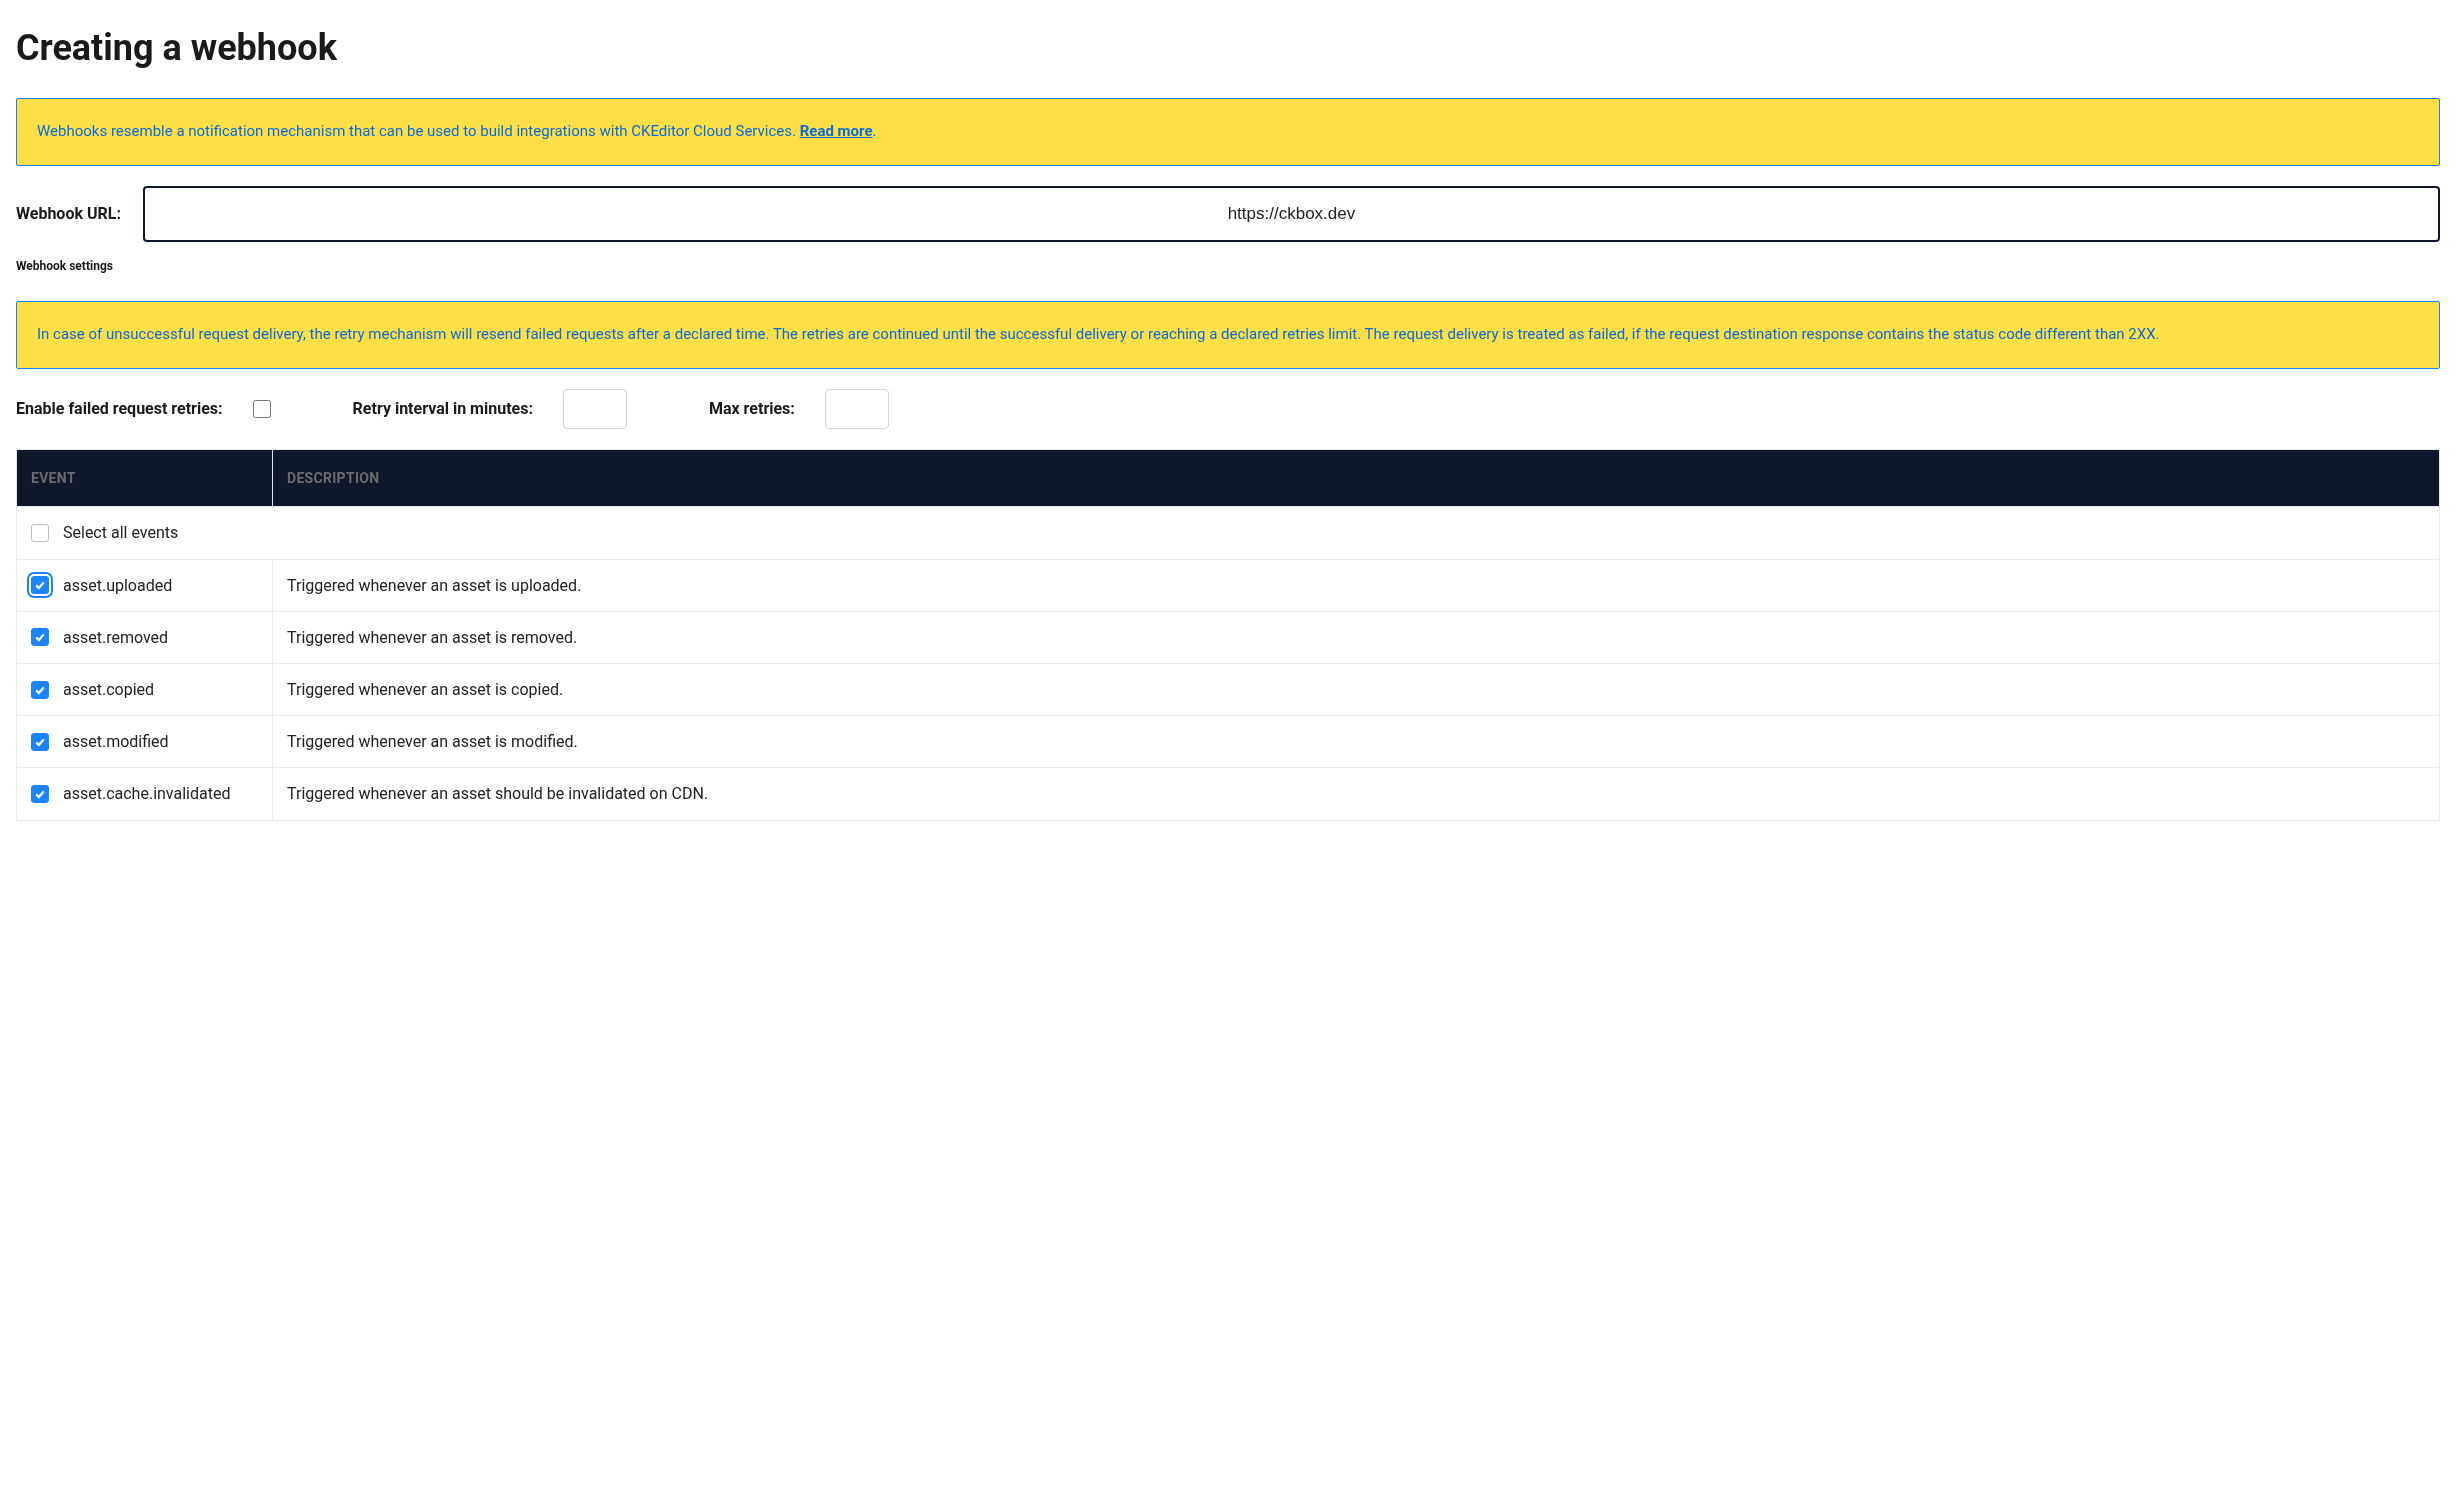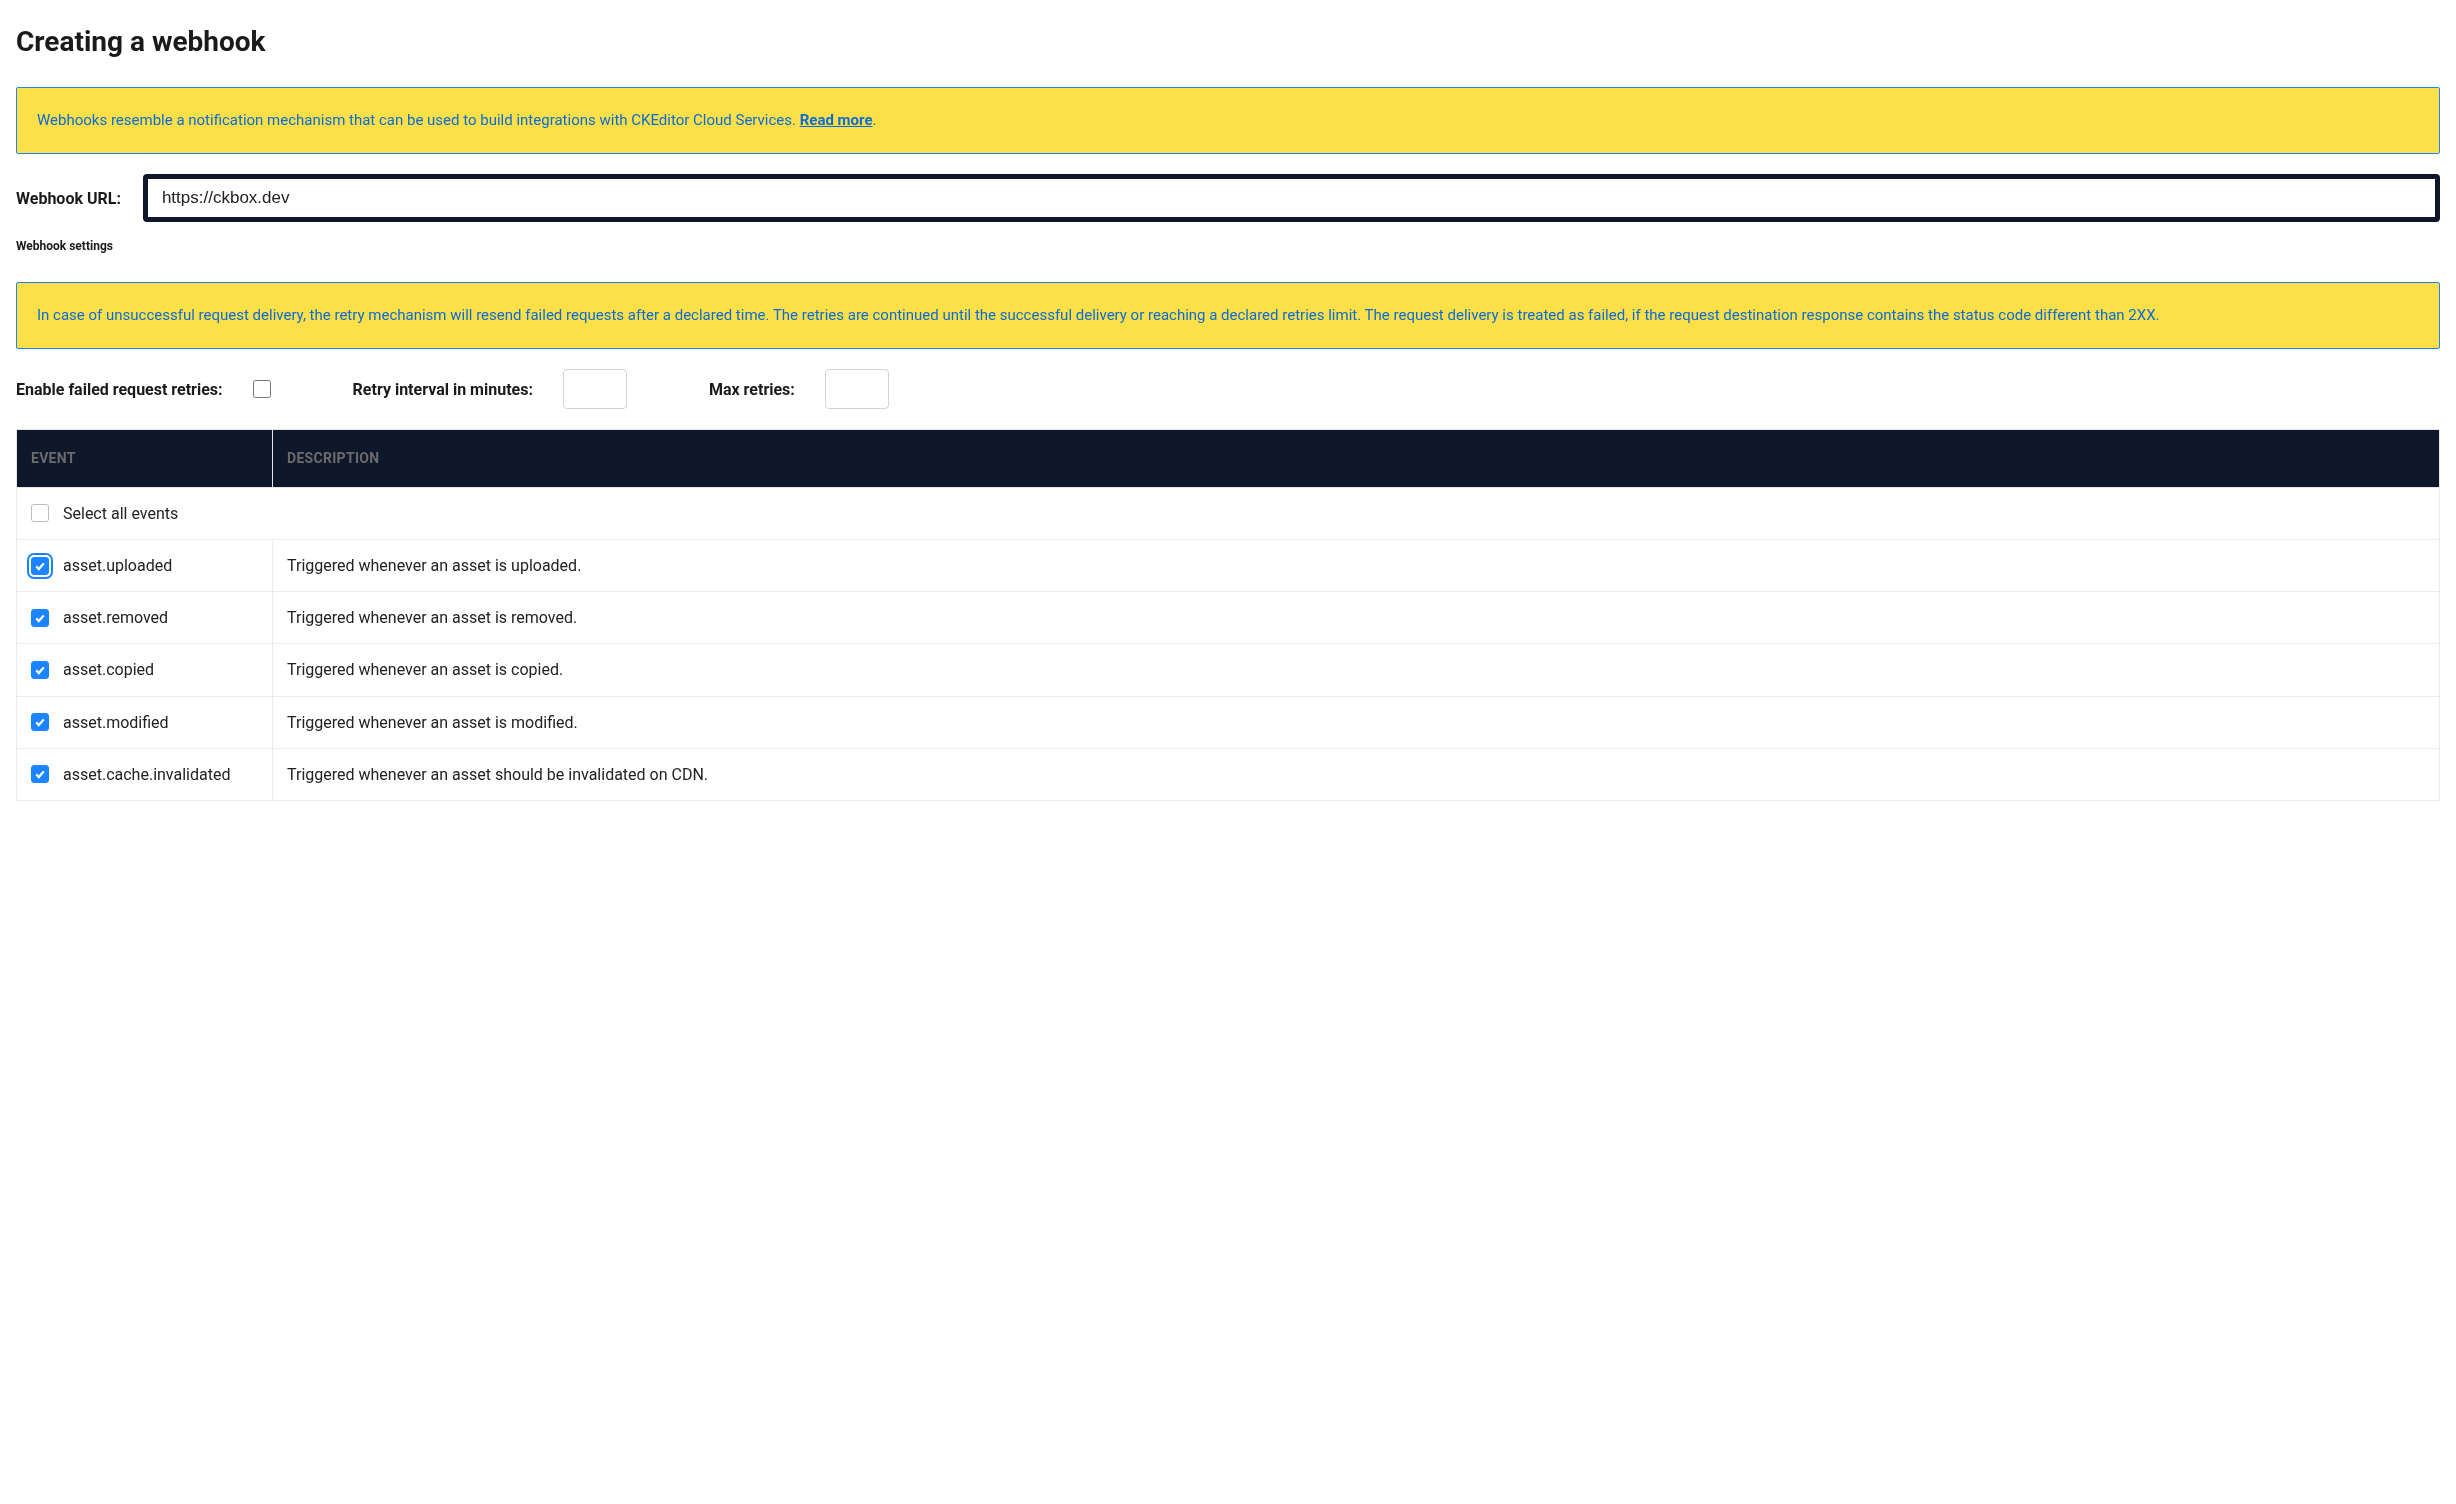--- a/index.html
+++ b/index.html
@@ -5,21 +5,21 @@
     * { box-sizing: border-box; margin: 0; padding: 0; }
     body {
       font-family: -apple-system, BlinkMacSystemFont, "Segoe UI", Roboto, Helvetica, Arial, sans-serif;
       background: #fff;
       color: #1a1a1a;
       padding: 16px;
       font-size: 16px;
       line-height: 1.45;
     }
     .page-title {
-      font-size: 28px;
+      font-size: 36px;
       font-weight: 700;
       margin-bottom: 24px;
       margin-top: 6px;
     }
     .info-box {
       border: 1px solid #1b84ff;
       background: #fde047;
       border-radius: 2px;
       padding: 22px 20px;
       margin-bottom: 20px;
@@ -37,27 +37,28 @@
       gap: 22px;
       margin-bottom: 16px;
     }
     .url-label {
       font-weight: 700;
       font-size: 16px;
       white-space: nowrap;
     }
     .url-input {
       flex: 1;
-      height: 48px;
-      border: 5px solid #0f172a;
+      height: 56px;
+      border: 2px solid #0f172a;
       border-radius: 4px;
       padding: 0 14px;
       font-size: 17px;
       color: #222;
       outline: none;
+      text-align: center;
     }
     .section-title {
       font-size: 12px;
       font-weight: 700;
       margin-bottom: 26px;
     }
     .settings-row {
       display: flex;
       align-items: center;
       gap: 30px;

